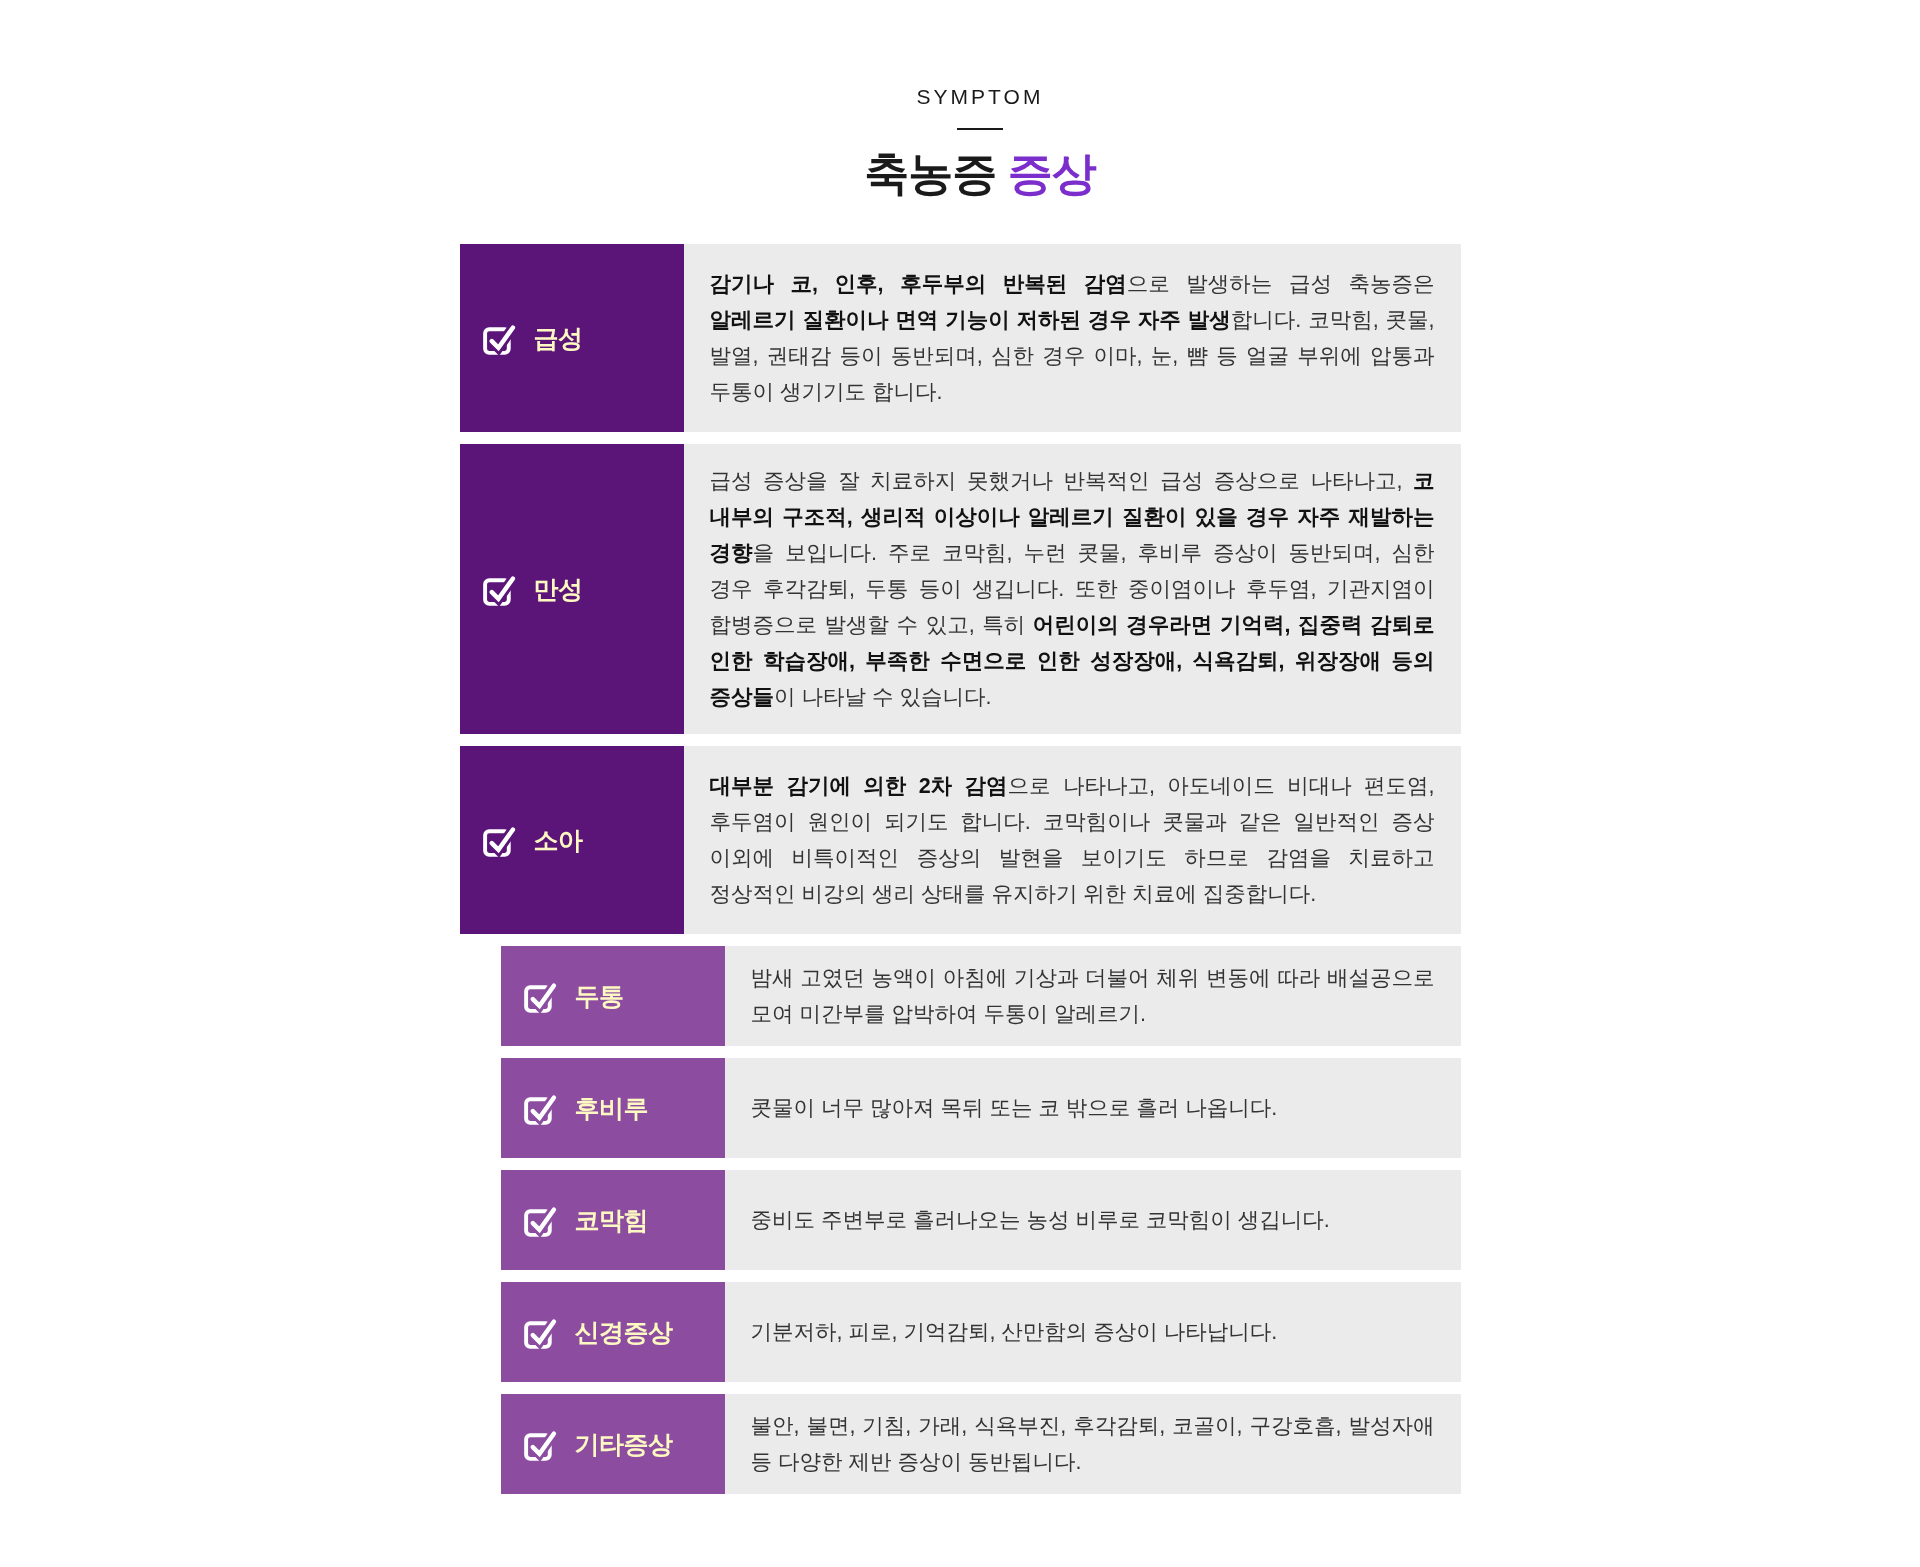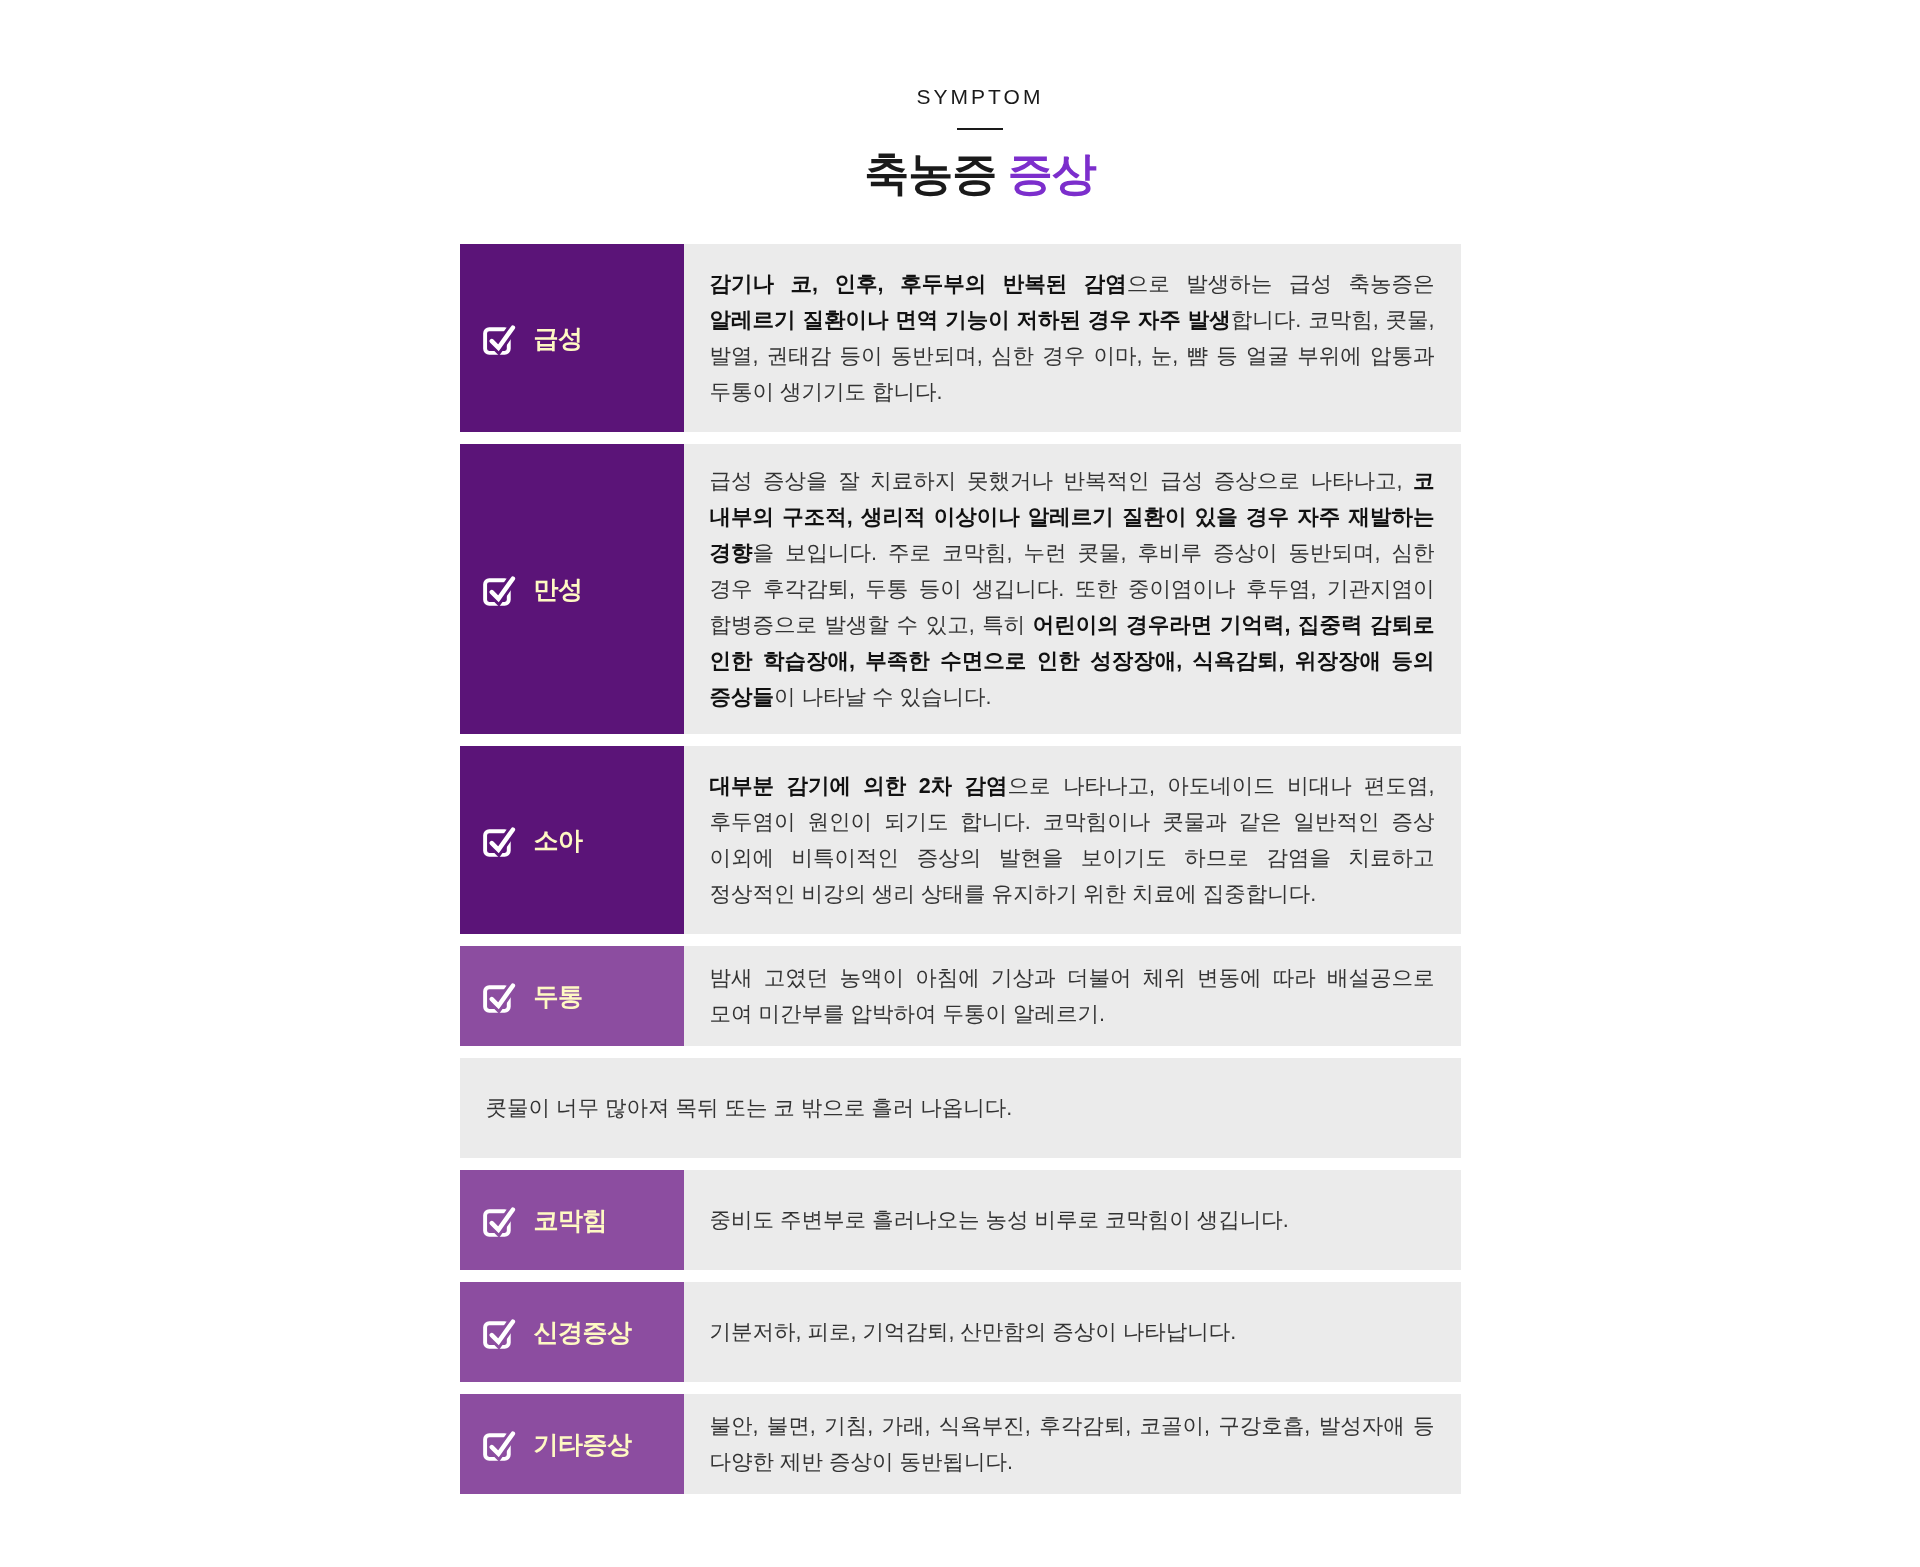--- a/index.html
+++ b/index.html
@@ -36,21 +36,21 @@
   .row-h-lg  { min-height: 188px; }
   .row-h-xl  { min-height: 290px; }
   .row-h-sm  { min-height: 100px; }
 
   .label-cell {
     width: 224px; flex: 0 0 224px;
     display: flex; align-items: center;
     padding-left: 21px;
   }
   .row-dark  .label-cell { background: var(--dark-purple, #5b1478); --cell-color: var(--dark-purple, #5b1478); }
-  .row-light .label-cell { background: var(--light-purple, #8c4da0); --cell-color: var(--light-purple, #8c4da0); }
+  .row-light .label-cell { background: var(--light-purple, #8c4da0); margin-left: 41px; --cell-color: var(--light-purple, #8c4da0); }
 
   .check-icon { width: 37px; height: 37px; display: inline-block; margin-right: 16px; flex: 0 0 37px; }
   .check-icon svg { display: block; width: 100%; height: 100%; }
 
   .row-label {
     color: #fef9c3; font-size: 25px; font-weight: 700; letter-spacing: -0.5px;
     white-space: nowrap;
   }
 
   .text-cell {
@@ -141,20 +141,28 @@
             </svg>
         </span>
         <span class="row-label">두통</span>
       </div>
       <div class="text-cell">
         <p class="text-body"><span>밤새 고였던 농액이 아침에 기상과 더불어 체위 변동에 따라 배설공으로 모여 미간부를 압박하여 두통이 알레르기.</span></p>
       </div>
     </div>
 
     <div class="row row-light row-h-sm">
+      <div class="label-cell">
+        <span class="check-icon">
+          <svg viewBox="0 0 36 36">
+              <use href="#checkbox-glyph"></use>
+            </svg>
+        </span>
+        <span class="row-label">후비루</span>
+      </div>
       <div class="text-cell">
         <p class="text-body"><span>콧물이 너무 많아져 목뒤 또는 코 밖으로 흘러 나옵니다.</span></p>
       </div>
     </div>
 
     <div class="row row-light row-h-sm">
       <div class="label-cell">
         <span class="check-icon">
           <svg viewBox="0 0 36 36">
               <use href="#checkbox-glyph"></use>

